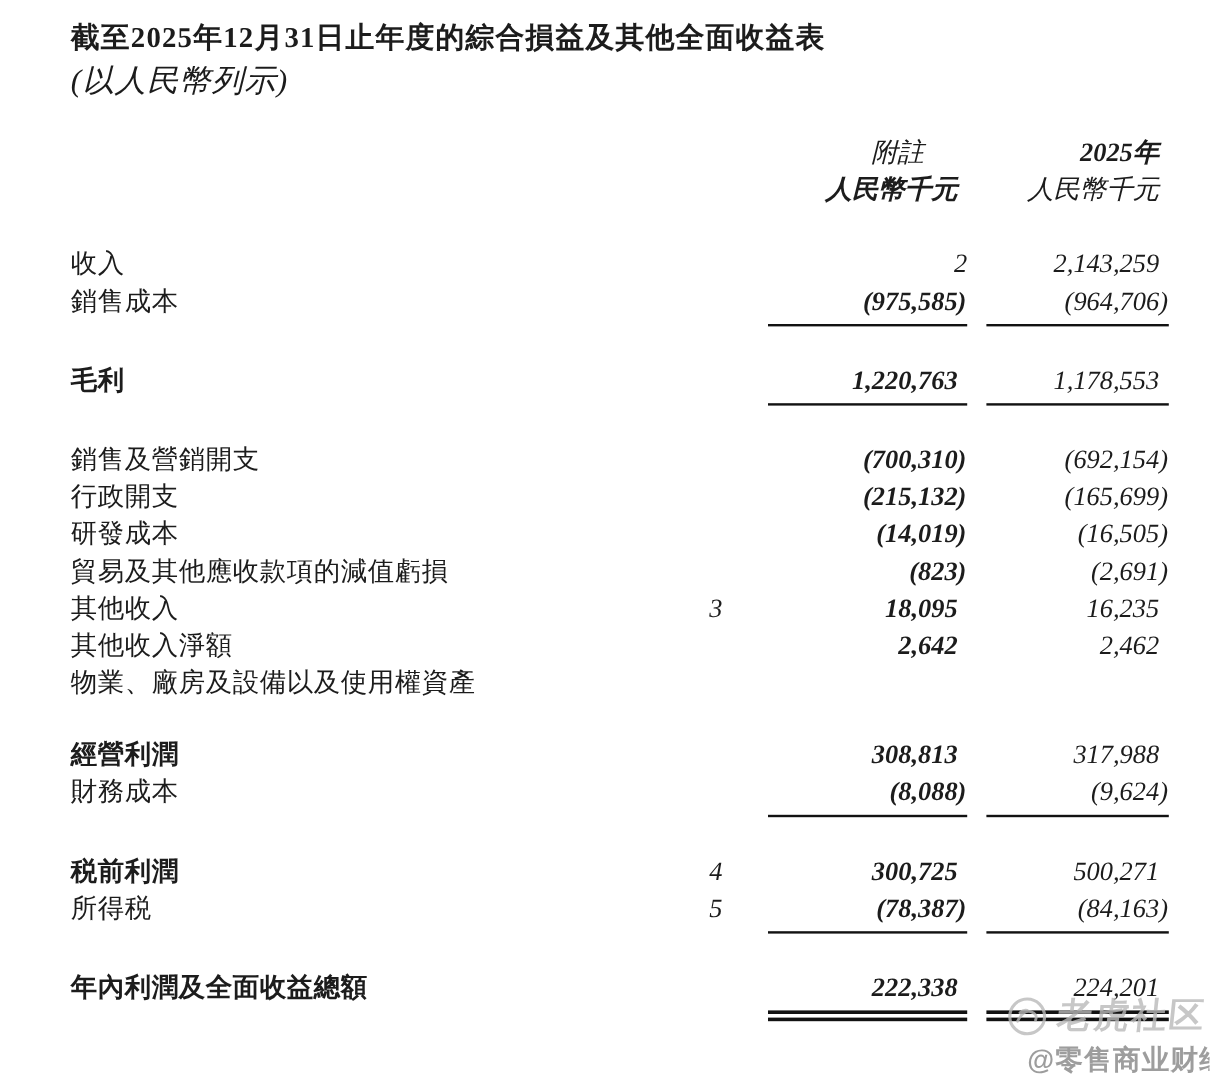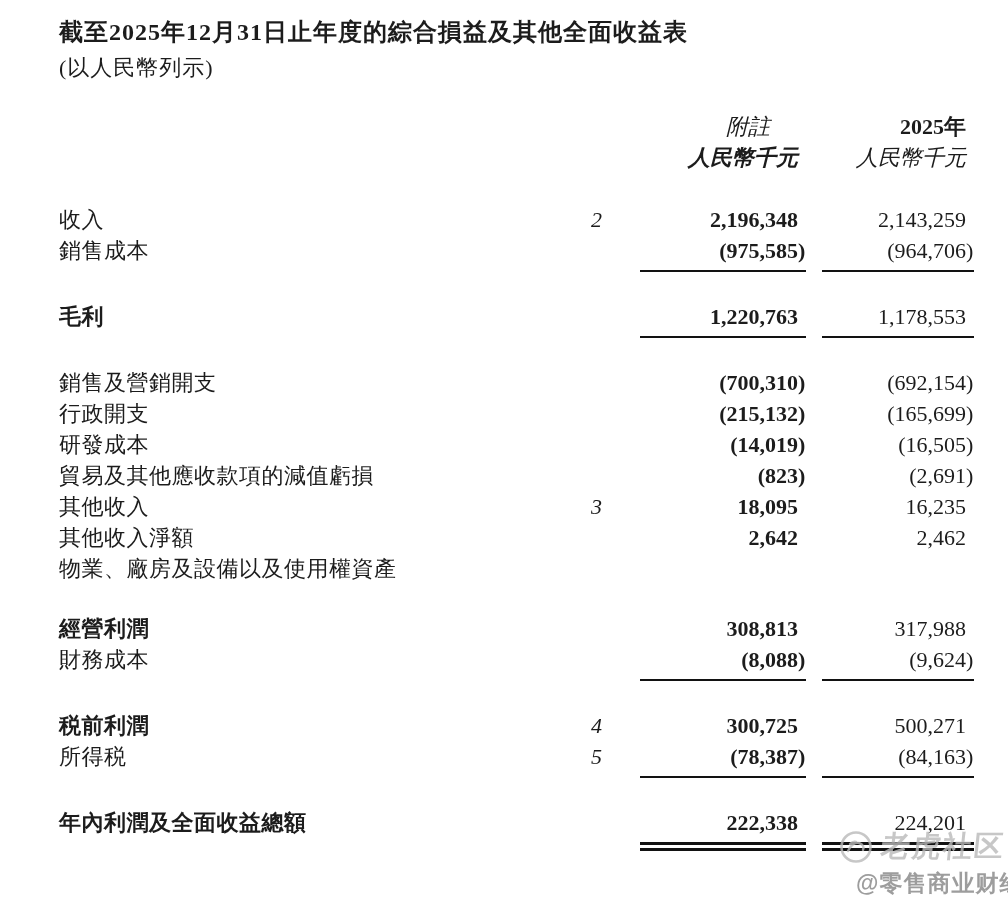--- a/index.html
+++ b/index.html
@@ -11,33 +11,33 @@
     position:relative;
     overflow:hidden;
   }
   .page { padding:16px 34px 0 59px; }
 
   .title {
     font-size:24px; font-weight:bold; line-height:32px;
     letter-spacing:1px;
   }
   .subtitle {
-    font-size:22px; line-height:30px; margin-top:5px;
+    font-size:26px; font-style:italic; line-height:30px; margin-top:5px;
     letter-spacing:1px;
   }
 
   .fin-table { margin-top:28px; }
 
   .hrow { display:flex; align-items:flex-start; line-height:31px; font-size:22px; }
   .lbl  { flex:1; letter-spacing:0.5px; white-space:nowrap; }
   .note { width:56px; text-align:right; font-style:italic; }
   .v    { width:204px; display:flex; }
   .v .inner {
     margin-left:auto; width:166px; text-align:right;
-    padding-right:8px; box-sizing:border-box; white-space:nowrap;
+    padding-right:8px; box-sizing:border-box; white-space:nowrap;font-style:italic;
   }
   .v.v24 { width:168px; }
   .v.v24 .inner { width:152px; }
   .v.v25 .inner { font-weight:700; }
 
   .units { margin-top:0; }
   .units .inner { font-style:italic; }
 
   #rows { margin-top:31px; }
 
@@ -95,23 +95,20 @@
         </span>
       <span class="v v24">
           <span class="inner">人民幣千元</span>
         </span>
     </div>
 
     <div id="rows">
         <div class="hrow">
           <span class="lbl">收入</span>
           <span class="note">2</span>
-          <span class="v v25">
-            <span class="inner">2,196,348</span>
-          </span>
           <span class="v v24">
             <span class="inner">2,143,259</span>
           </span>
         </div>
         <div class="hrow rule-single">
           <span class="lbl">銷售成本</span>
           <span class="note"></span>
           <span class="v v25">
             <span class="inner">(975,585<span class="hang">)</span></span>
           </span>

